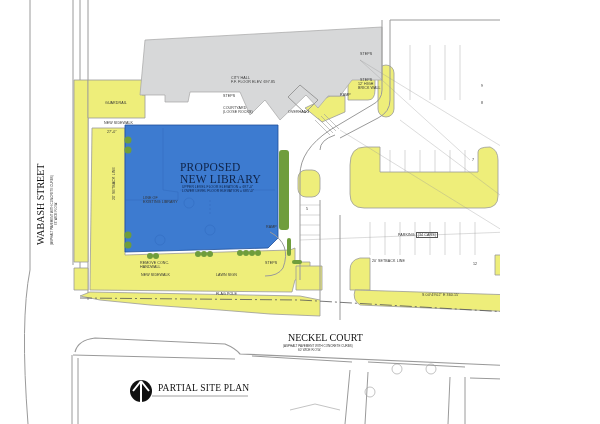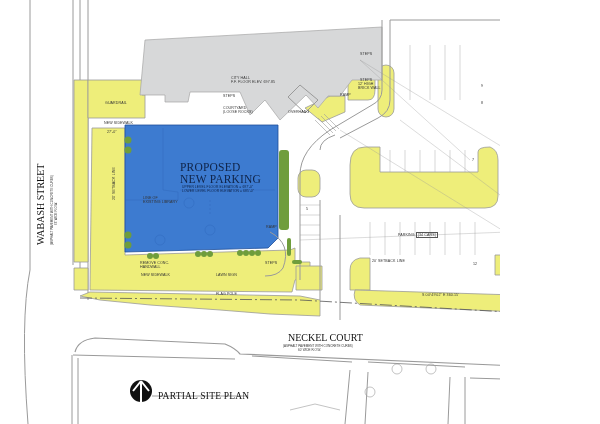--- a/index.html
+++ b/index.html
@@ -4,21 +4,21 @@
 <style>
   html,body{margin:0;padding:0;background:#fff;}
   #canvas{position:relative;width:500px;height:424px;overflow:hidden;background:#fff;font-family:"Liberation Sans",sans-serif;}
   svg{position:absolute;left:0;top:0;}
   .lbl{position:absolute;font-family:"Liberation Sans",sans-serif;color:#333;font-size:3.6px;line-height:4px;letter-spacing:0.1px;white-space:nowrap;text-transform:uppercase;}
   .title-lib{position:absolute;left:180px;top:161px;font-family:"Liberation Serif",serif;font-size:11.5px;line-height:12px;color:#0f2347;letter-spacing:0.2px;}
   .sub-lib{position:absolute;left:182px;top:185px;font-size:3.3px;line-height:4px;color:#0f2347;}
   .street{position:absolute;font-family:"Liberation Serif",serif;font-size:10px;color:#111;white-space:nowrap;}
   .street-sub{position:absolute;font-size:3px;color:#333;white-space:nowrap;text-transform:uppercase;}
   .rot{transform-origin:left top;transform:rotate(-90deg);}
-  .plan-title{position:absolute;left:158px;top:383px;font-family:"Liberation Serif",serif;font-size:9.5px;color:#111;letter-spacing:0.2px;margin-top:8px;}
+  .plan-title{position:absolute;left:158px;top:383px;font-family:"Liberation Serif",serif;font-size:9.5px;color:#111;letter-spacing:0.2px;}
 </style>
 </head>
 <body>
 
 <div id="canvas">
 <svg width="600" height="424" viewBox="0 0 600 424">
 
   <g stroke="#9a9a9a" fill="none" stroke-width="1">
     <line x1="30" y1="0" x2="30" y2="270"></line>
     <line x1="73" y1="0" x2="73" y2="265"></line>
@@ -133,21 +133,21 @@
 
   <g>
     <circle cx="582" cy="392" r="9" fill="#fff" stroke="#555" stroke-width="0.8"></circle>
     <path d="M574 392 Q574 384 582 382 L588 386 L582 388 L576 394 Z" fill="#333"></path>
     <line x1="580" y1="385" x2="587" y2="400" stroke="#444" stroke-width="0.7"></line>
   </g>
 </svg>
 
 <div class="title-lib">
   <div>PROPOSED</div>
-  <div>NEW PARKING</div>
+  <div>NEW LIBRARY</div>
 </div>
 <div class="sub-lib lbl" style="left:182px;top:185px;color:#0f2347;">UPPER LEVEL FLOOR ELEVATION = 697'-0"</div>
 <div class="sub-lib lbl" style="left:182px;top:189px;color:#0f2347;">LOWER LEVEL FLOOR ELEVATION = 685'-0"</div>
 
 <div class="street rot" style="left:35px;top:245px;">WABASH STREET</div>
 <div class="street-sub rot" style="left:50px;top:245px;">(ASPHALT PAVEMENT WITH CONCRETE CURBS)</div>
 <div class="street-sub rot" style="left:54px;top:225px;">66' WIDE R.O.W.</div>
 
 <div class="street" style="left:288px;top:332px;">NECKEL COURT</div>
 <div class="street-sub" style="left:283px;top:344px;">(ASPHALT PAVEMENT WITH CONCRETE CURBS)</div>

